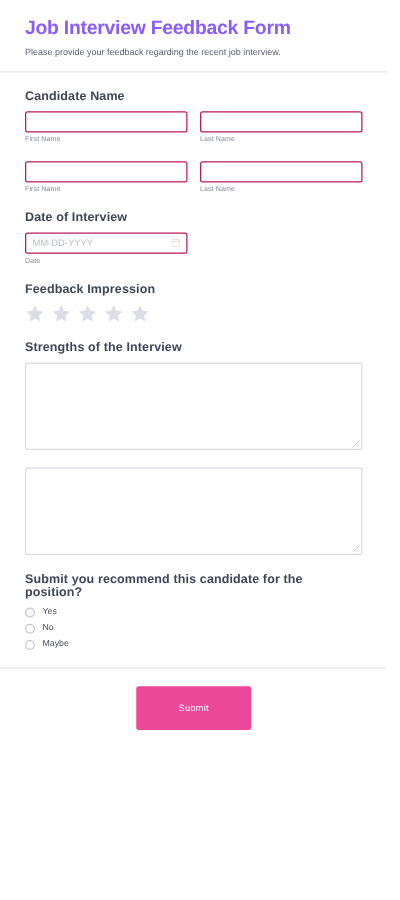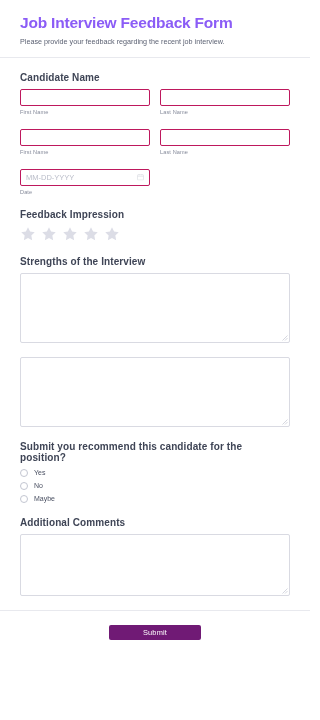--- a/index.html
+++ b/index.html
@@ -172,22 +172,22 @@
     width: 100%;
     margin-top: 12px;
   }
   .footer {
     padding: 14px 20px 16px 20px;
     display: flex;
     justify-content: center;
   }
   .submit-button {
     width: 92px;
-    height: 15px;
-    background: #701a75;
+    height: 35px;
+    background: #ec4899;
     border: none;
     border-radius: 2px;
     color: #ffffff;
     font-family: "Liberation Sans", sans-serif;
     font-size: 7.4px;
     letter-spacing: 0.2px;
     cursor: pointer;
     display: flex;
     align-items: center;
     justify-content: center;
@@ -228,20 +228,21 @@
           <span class="sub-label">First Name</span>
         </div>
         <div class="name-col">
           <input class="text-input" type="text" placeholder="" style="">
           <span class="sub-label">Last Name</span>
         </div>
       </div>
     </div>
 
     <div class="field-group">
+      <span class="field-label">Date of Interview</span>
       <div class="date-wrap">
         <input class="text-input date-input" type="text" placeholder="MM-DD-YYYY" style="">
         <span class="cal-icon">
           <svg viewBox="0 0 14 14" width="7" height="7" xmlns="http://www.w3.org/2000/svg">
             <rect x="1" y="2.5" width="12" height="10.5" rx="1" fill="none" stroke="#b9bcc8" stroke-width="1.2"></rect>
             <line x1="1" y1="5.6" x2="13" y2="5.6" stroke="#b9bcc8" stroke-width="1.2"></line>
             <line x1="4.2" y1="1" x2="4.2" y2="3.6" stroke="#b9bcc8" stroke-width="1.2"></line>
             <line x1="9.8" y1="1" x2="9.8" y2="3.6" stroke="#b9bcc8" stroke-width="1.2"></line>
           </svg>
         </span>
@@ -316,32 +317,20 @@
           <span class="radio-circle"></span>
           <span class="radio-label">No</span>
         </label>
         <label class="radio-row">
           <span class="radio-circle"></span>
           <span class="radio-label">Maybe</span>
         </label>
       </div>
     </div>
 
-    <div class="field-group">
-      <span class="field-label">Additional Comments</span>
-      <div class="ta-wrap">
-        <textarea class="textarea-input ta-short" placeholder="" style=""></textarea>
-        <span class="resize-handle">
-          <svg viewBox="0 0 6 6" width="6" height="6" xmlns="http://www.w3.org/2000/svg">
-            <line x1="5.5" y1="0.5" x2="0.5" y2="5.5" stroke="#c3c6d1" stroke-width="0.7"></line>
-            <line x1="5.5" y1="3" x2="3" y2="5.5" stroke="#c3c6d1" stroke-width="0.7"></line>
-          </svg>
-        </span>
-      </div>
-    </div>
 
   </div>
 
   <div class="footer-divider"></div>
   <div class="footer">
     <button class="submit-button">Submit</button>
   </div>
 
 </div>
 

